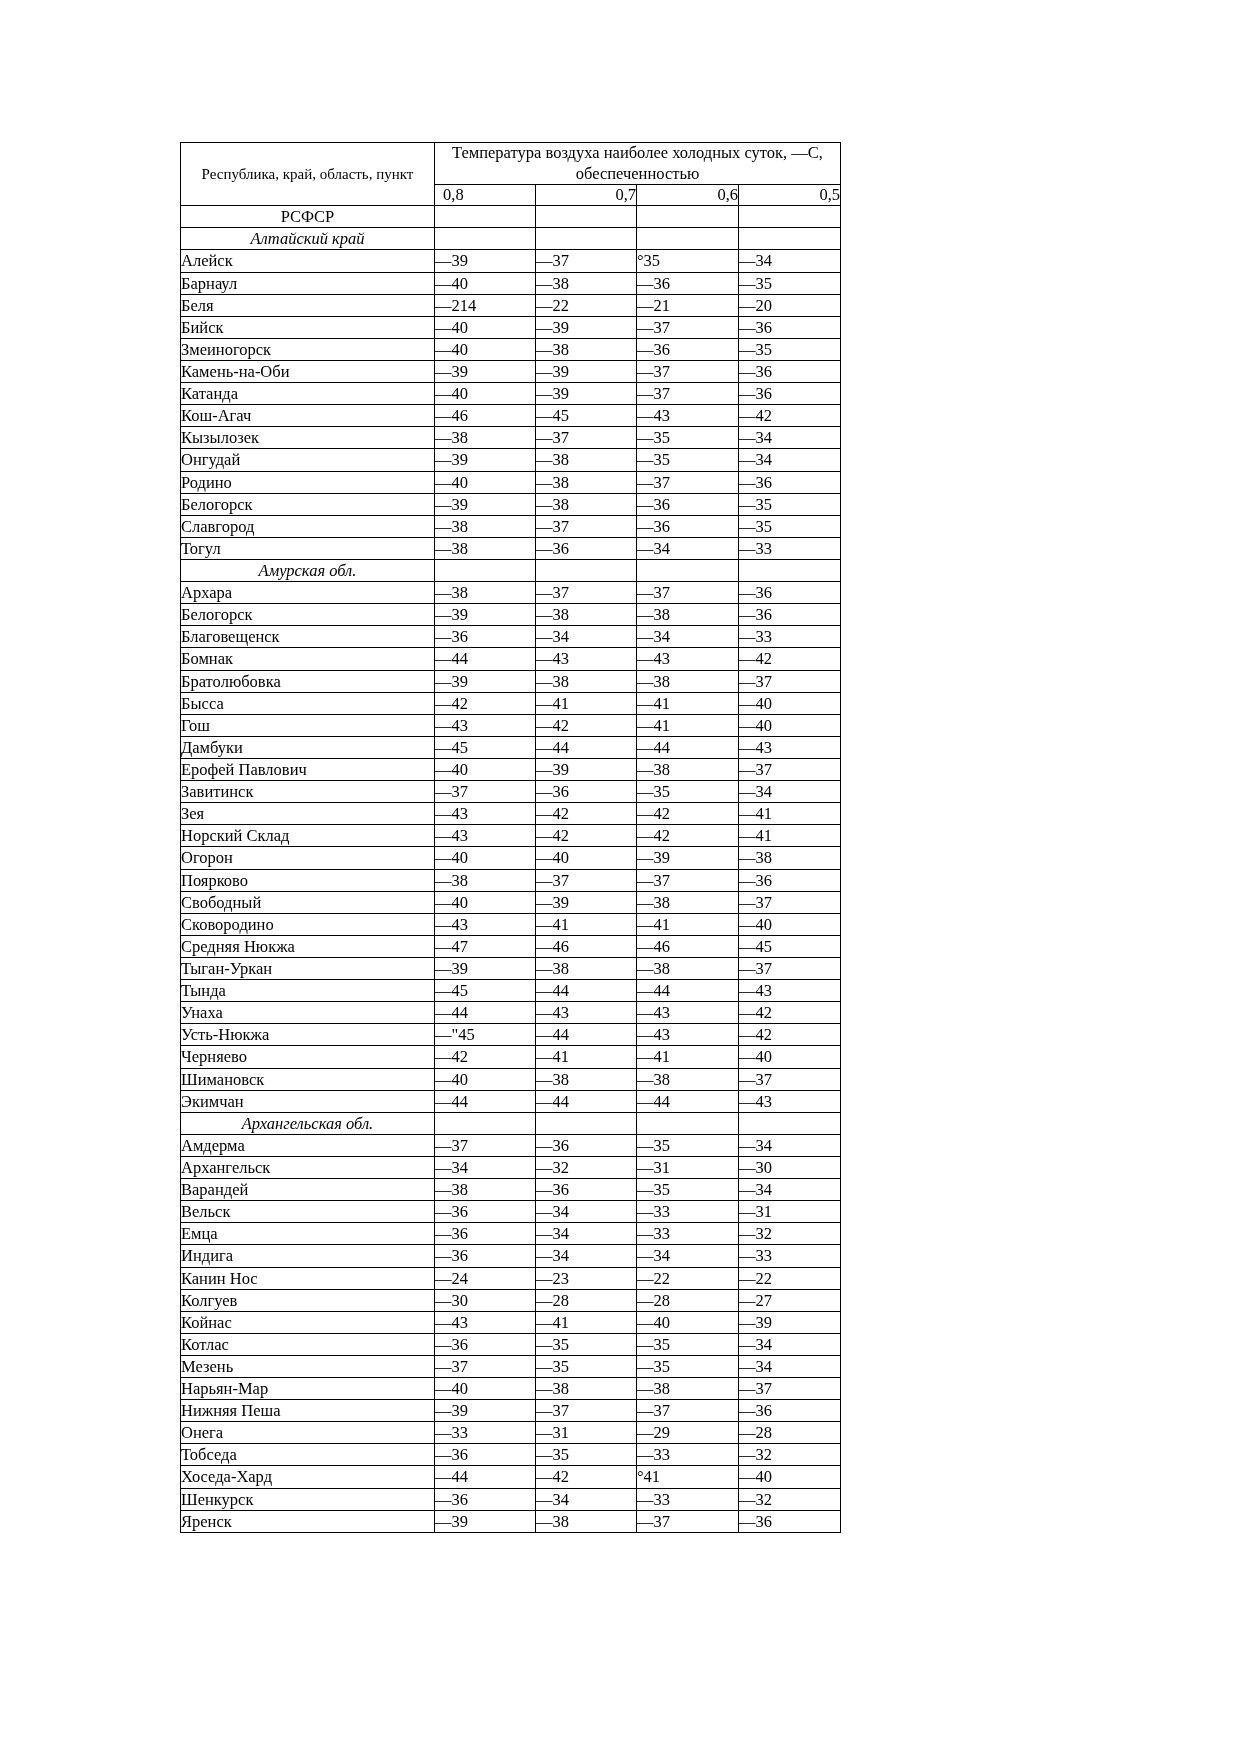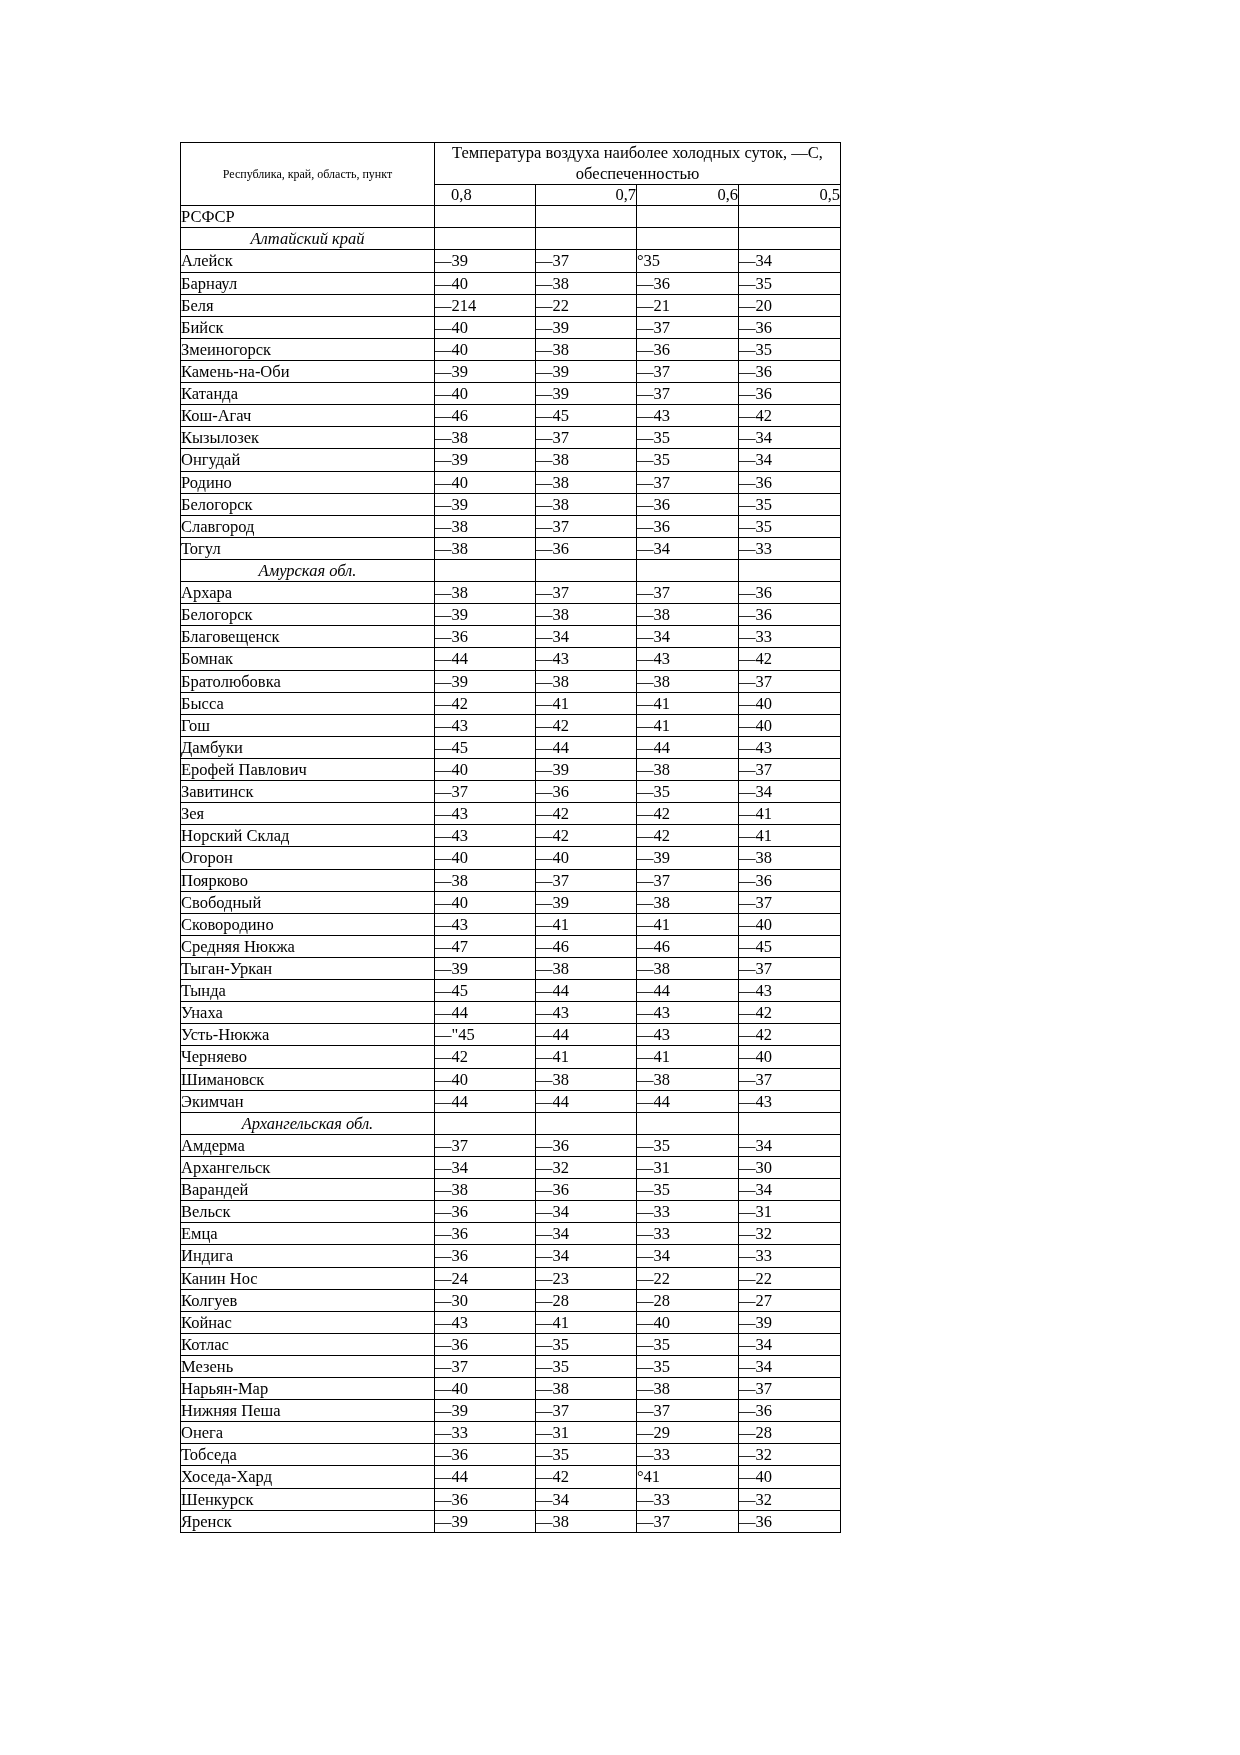--- a/index.html
+++ b/index.html
@@ -35,36 +35,36 @@
     border: 1px solid #000000;
     padding: 0;
     font-weight: normal;
     vertical-align: middle;
   }
   
   .hdr-name {
     text-align: center;
     padding: 4px 6px 5px 6px;
     line-height: 1.25;
-    font-size: 12px;
+    font-size: 15px;
   }
   .hdr-temp {
     text-align: center;
     padding: 4px 6px 5px 6px;
     line-height: 1.25;
     font-size: 16.5px;
   }
   .hdr-prob {
     text-align: right;
     padding: 2px 0 3px 0;
     font-size: 16.5px;
   }
   .hdr-prob.first {
     text-align: left;
-    padding-left: 16px;
+    padding-left: 8px;
   }
   
   td.name {
     padding: 1px 0 1px 8px;
     line-height: 1.28;
     border-left: 1px solid #000;
     border-right: 1px solid #000;
     border-top: none;
     border-bottom: none;
     white-space: nowrap;
@@ -78,20 +78,21 @@
     border-bottom: none;
     text-align: left;
     white-space: nowrap;
   }
   tr.region td.name {
     text-align: center;
     font-style: italic;
     padding-left: 0;
   }
   tr.country td.name {
+    text-align: center;
     font-style: normal;
     padding-left: 0;
   }
   tr.region td.val, tr.country td.val {
     border-left: 1px solid #000;
     border-right: 1px solid #000;
   }
   tr.last td { border-bottom: 1px solid #000; }
   tr.firstbody td { border-top: 1px solid #000; }
 </style>

